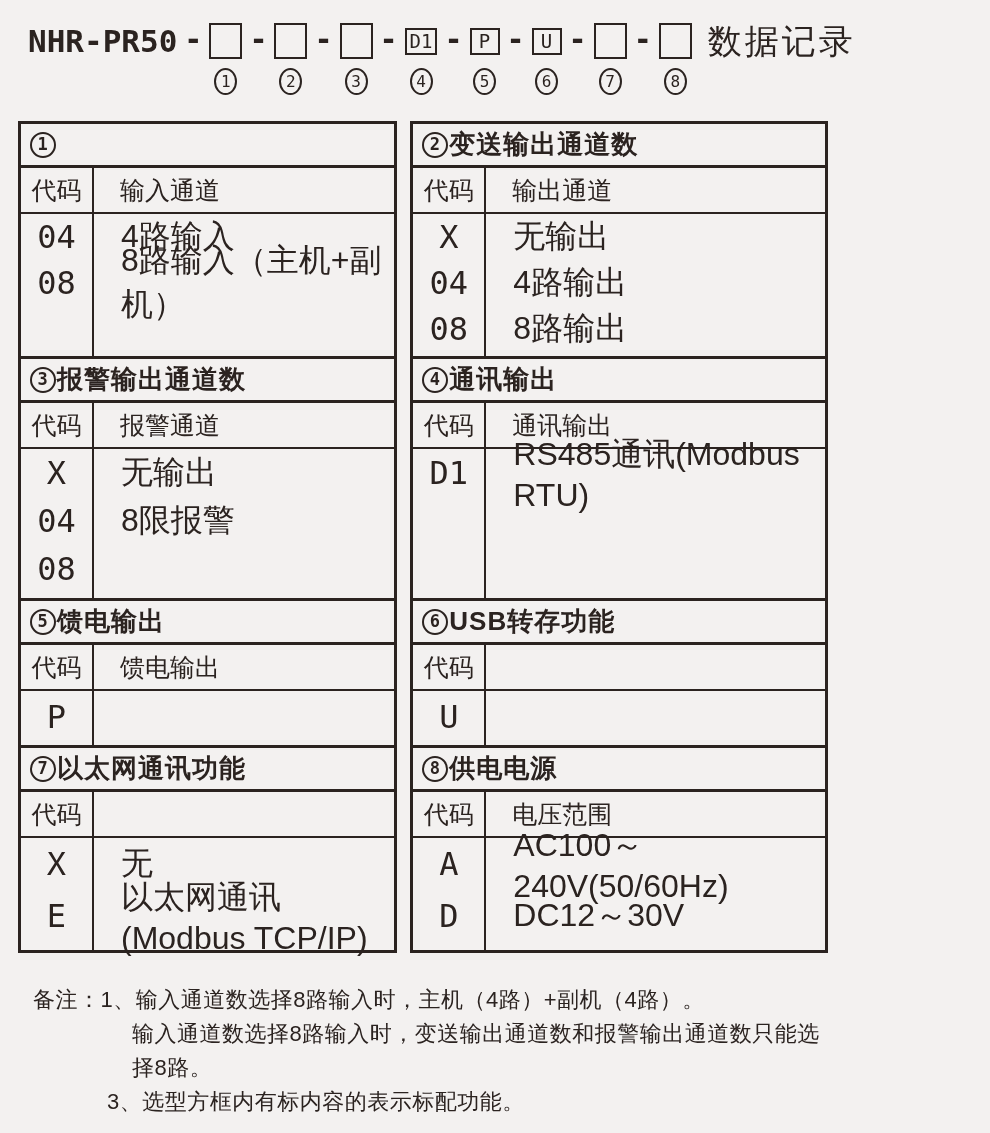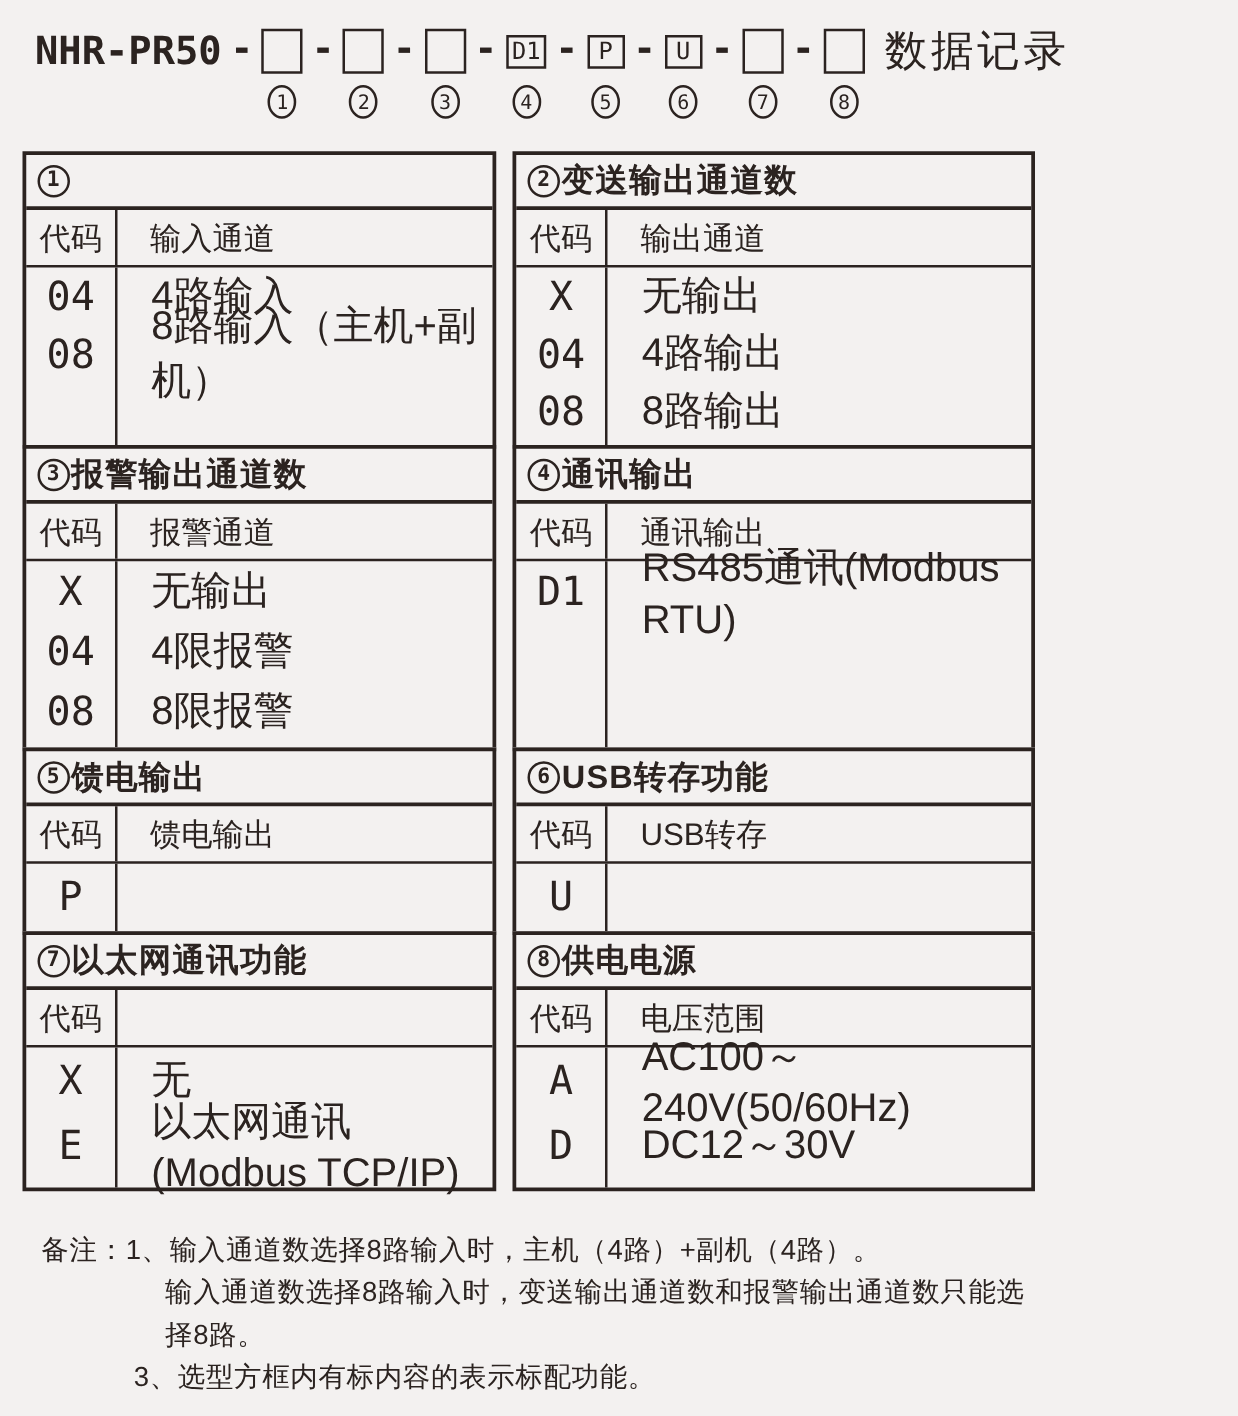--- a/index.html
+++ b/index.html
@@ -217,21 +217,20 @@
           <span class="h-desc">报警通道</span>
         </div>
         <div class="sec-data">
           <div class="code-stack">
             <div class="drow">X</div>
             <div class="drow">04</div>
             <div class="drow">08</div>
           </div>
           <div class="desc-stack">
             <div class="drow">无输出</div>
-            <div class="drow">4限报警</div>
             <div class="drow">8限报警</div>
           </div>
         </div>
       </section>
 
       <section class="sec b3 band3">
         <div class="sec-title">
           <span class="tcirc">5</span>
           <span>馈电输出</span>
         </div>
@@ -312,21 +311,20 @@
         </div>
       </section>
 
       <section class="sec b3 band3">
         <div class="sec-title">
           <span class="tcirc">6</span>
           <span>USB转存功能</span>
         </div>
         <div class="sec-head">
           <span class="h-code">代码</span>
-          <span class="h-desc">USB转存</span>
         </div>
         <div class="sec-data">
           <div class="code-stack">
             <div class="drow">U</div>
           </div>
         </div>
       </section>
 
       <section class="sec b4 band4">
         <div class="sec-title">

